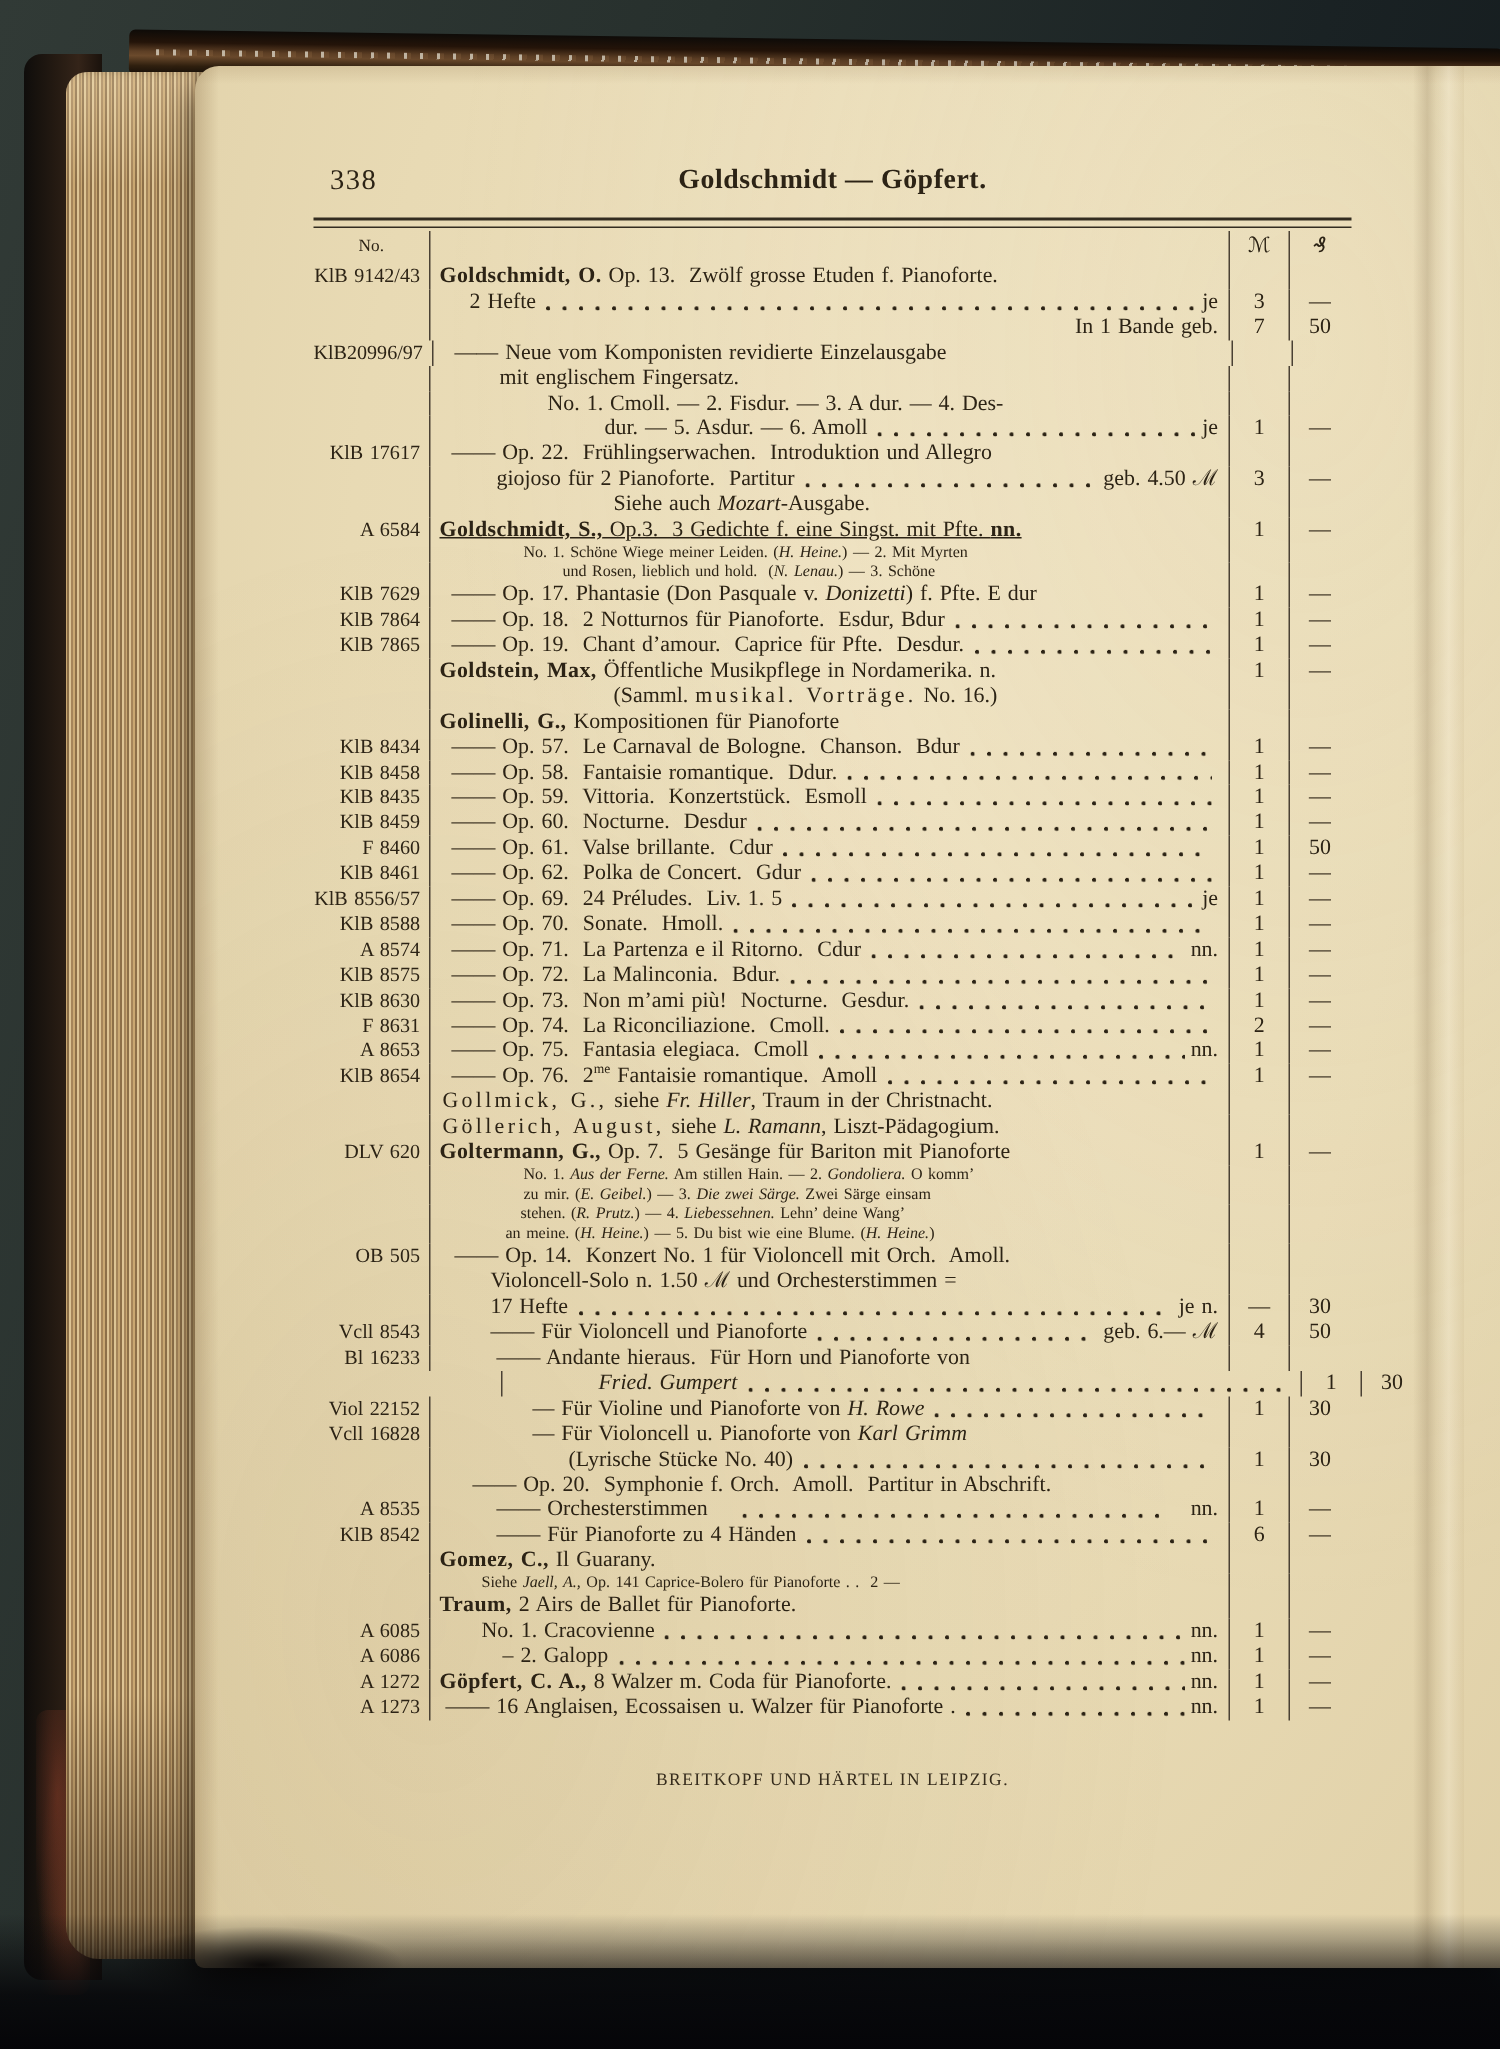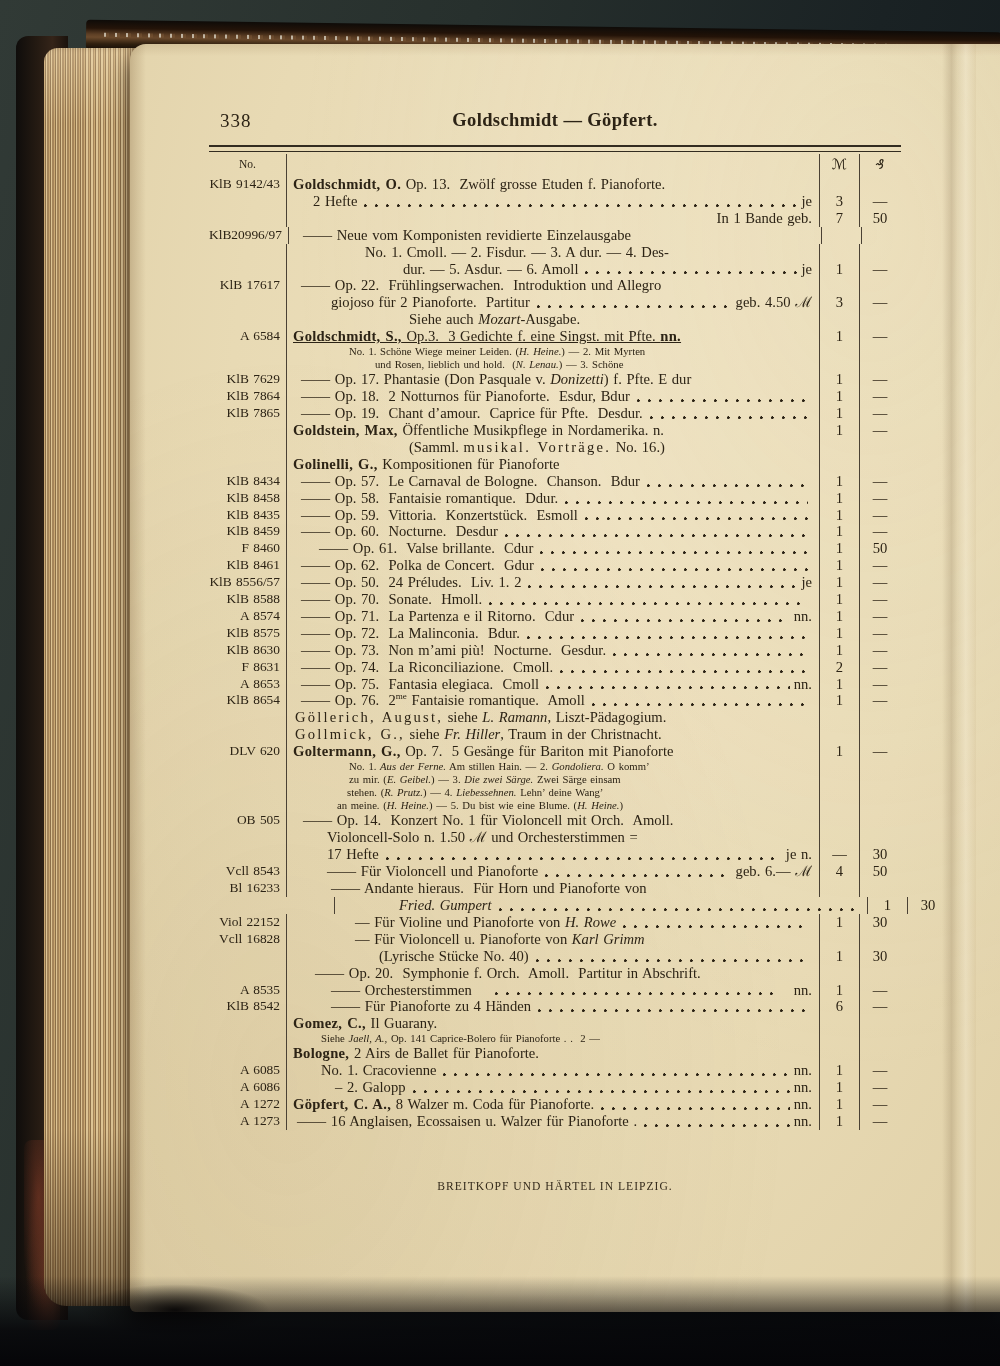--- a/index.html
+++ b/index.html
@@ -134,20 +134,28 @@
           <div class="row">
             <div class="col-no">KlB20996/97</div>
             <div class="col-text" style="padding-left: 14px;">
               <span class="segs"><span>—— Neue vom Komponisten revidierte Einzelausgabe</span></span>
             </div>
             <div class="col-m"></div>
             <div class="col-pf"></div>
           </div>
           <div class="row">
             <div class="col-no"></div>
+            <div class="col-text" style="padding-left: 46px;">
+              <span class="segs"><span>mit englischem Fingersatz.</span></span>
+            </div>
+            <div class="col-m"></div>
+            <div class="col-pf"></div>
+          </div>
+          <div class="row">
+            <div class="col-no"></div>
             <div class="col-text" style="padding-left: 78px;">
               <span class="segs"><span>No. 1. Cmoll. — 2. Fisdur. — 3. A dur. — 4. Des-</span></span>
             </div>
             <div class="col-m"></div>
             <div class="col-pf"></div>
           </div>
           <div class="row">
             <div class="col-no"></div>
             <div class="col-text" style="padding-left: 116px;">
               <span class="segs"><span>dur. — 5. Asdur. — 6. Amoll</span></span>
@@ -293,40 +301,40 @@
             <div class="col-no">KlB 8459</div>
             <div class="col-text" style="padding-left: 14px;">
               <span class="segs"><span>—— Op. 60.  Nocturne.  Desdur</span></span>
               <span class="dotfill"></span>
             </div>
             <div class="col-m">1</div>
             <div class="col-pf">—</div>
           </div>
           <div class="row">
             <div class="col-no">F 8460</div>
-            <div class="col-text" style="padding-left: 32px; text-align: right;">
+            <div class="col-text" style="padding-left: 14px; text-align: right;">
               <span class="segs"><span>—— Op. 61.  Valse brillante.  Cdur</span></span>
               <span class="dotfill"></span>
             </div>
             <div class="col-m">1</div>
             <div class="col-pf">50</div>
           </div>
           <div class="row">
             <div class="col-no">KlB 8461</div>
             <div class="col-text" style="padding-left: 14px;">
               <span class="segs"><span>—— Op. 62.  Polka de Concert.  Gdur</span></span>
               <span class="dotfill"></span>
             </div>
             <div class="col-m">1</div>
             <div class="col-pf">—</div>
           </div>
           <div class="row">
             <div class="col-no">KlB 8556/57</div>
             <div class="col-text" style="padding-left: 14px;">
-              <span class="segs"><span>—— Op. 50.  24 Préludes.  Liv. 1. 2</span></span>
+              <span class="segs"><span>—— Op. 69.  24 Préludes.  Liv. 1. 5</span></span>
               <span class="dotfill"></span>
               <span class="tail">je</span>
             </div>
             <div class="col-m">1</div>
             <div class="col-pf">—</div>
           </div>
           <div class="row">
             <div class="col-no">KlB 8588</div>
             <div class="col-text" style="padding-left: 14px;">
               <span class="segs"><span>—— Op. 70.  Sonate.  Hmoll.</span></span>
@@ -383,33 +391,33 @@
             <div class="col-pf">—</div>
           </div>
           <div class="row">
             <div class="col-no">KlB 8654</div>
             <div class="col-text" style="padding-left: 14px;">
               <span class="segs"><span>—— Op. 76.  2</span><span class="sup">me</span><span> Fantaisie romantique.  Amoll</span></span>
               <span class="dotfill"></span>
             </div>
             <div class="col-m">1</div>
             <div class="col-pf">—</div>
+          </div>
+          <div class="row">
+            <div class="col-no"></div>
+            <div class="col-text" style="padding-left: 8px;">
+              <span class="segs"><span class="sp">Gollmick, G.,</span><span> siehe </span><span class="i">Fr. Hiller</span><span>, Traum in der Christnacht.</span></span>
+            </div>
+            <div class="col-m"></div>
+            <div class="col-pf"></div>
           </div>
           <div class="row">
             <div class="col-no"></div>
             <div class="col-text" style="padding-left: 8px;">
               <span class="segs"><span class="sp">Göllerich, August,</span><span> siehe </span><span class="i">L. Ramann</span><span>, Liszt-Pädagogium.</span></span>
-            </div>
-            <div class="col-m"></div>
-            <div class="col-pf"></div>
-          </div>
-          <div class="row">
-            <div class="col-no"></div>
-            <div class="col-text" style="padding-left: 8px;">
-              <span class="segs"><span class="sp">Gollmick, G.,</span><span> siehe </span><span class="i">Fr. Hiller</span><span>, Traum in der Christnacht.</span></span>
             </div>
             <div class="col-m"></div>
             <div class="col-pf"></div>
           </div>
           <div class="row">
             <div class="col-no">DLV 620</div>
             <div class="col-text" style="padding-left: 6px;">
               <span class="segs"><span class="b">Goltermann, G.,</span><span> Op. 7.  5 Gesänge für Bariton mit Pianoforte</span></span>
             </div>
             <div class="col-m">1</div>
@@ -565,21 +573,21 @@
             <div class="col-no"></div>
             <div class="col-text" style="padding-left: 34px;">
               <span class="segs"><span>Siehe </span><span class="i">Jaell, A.,</span><span> Op. 141 Caprice-Bolero für Pianoforte . .  2 —</span></span>
             </div>
             <div class="col-m"></div>
             <div class="col-pf"></div>
           </div>
           <div class="row">
             <div class="col-no"></div>
             <div class="col-text" style="padding-left: 6px;">
-              <span class="segs"><span class="b">Bologne,</span><span> 2 Airs de Ballet für Pianoforte.</span></span>
+              <span class="segs"><span class="b">Traum,</span><span> 2 Airs de Ballet für Pianoforte.</span></span>
             </div>
             <div class="col-m"></div>
             <div class="col-pf"></div>
           </div>
           <div class="row">
             <div class="col-no">A 6085</div>
             <div class="col-text" style="padding-left: 34px;">
               <span class="segs"><span>No. 1. Cracovienne</span></span>
               <span class="dotfill"></span>
               <span class="tail">nn.</span>

